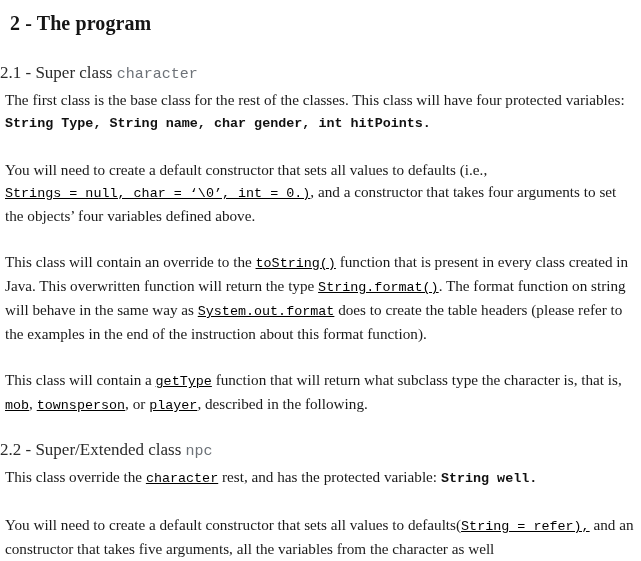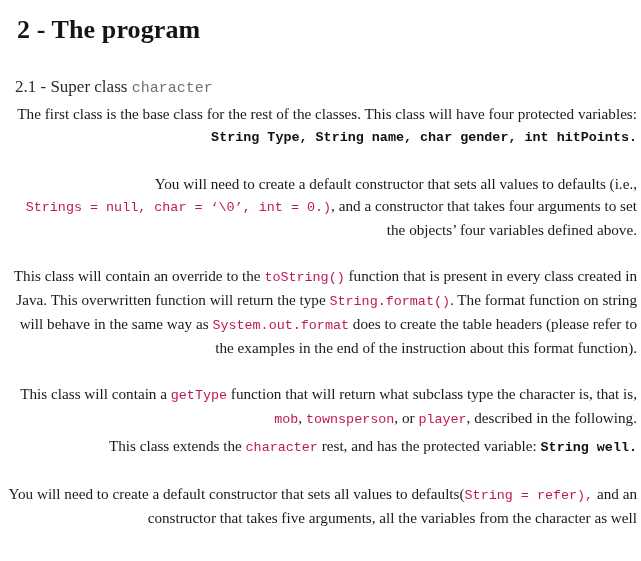--- a/index.html
+++ b/index.html
@@ -16,70 +16,71 @@
   }
   .page {
     position: relative;
     width: 641px;
     height: 561px;
     padding: 0;
     box-sizing: border-box;
   }
   .doc-title {
     font-family: "Liberation Serif", "DejaVu Serif", serif;
-    font-size: 26px;
+    font-size: 20px;
     font-weight: bold;
     color: #151515;
-    margin: 12px;
+    margin: 5px;
     padding: 6px 0 0 5px;
     line-height: 24px;
     letter-spacing: 0.1px;
   }
   .section-heading {
     font-family: "Liberation Serif", "DejaVu Serif", serif;
     font-size: 17px;
     font-weight: normal;
     color: #2b2b2b;
     margin: 0;
-    padding: 22px 0 0 15px;
+    padding: 22px 0 0 0;
     line-height: 21px;
   }
   .section-heading .code-ref {
     font-family: "Liberation Mono", "DejaVu Sans Mono", monospace;
     font-size: 15px;
     color: #6d7278;
     font-weight: normal;
   }
   p.body-text {
     font-size: 15.2px;
     line-height: 22px;
     margin: 0;
     padding: 6px 4px 0 5px;
     color: #191919;
-    text-align: right;
+    text-align: left;
   }
   p.body-text.gap {
     padding-top: 24px;
   }
   p.body-text.tight {
     padding-top: 4px;
   }
   code {
     font-family: "Liberation Mono", "DejaVu Sans Mono", monospace;
     font-size: 13.4px;
     color: #4e5256;
     font-weight: normal;
     white-space: pre;
   }
   code.bold {
     font-weight: bold;
     color: #111111;
   }
   code.dim {
-    color: #be185d;
+    color: #000000;
+    text-decoration: underline;
   }
 </style>
 </head>
 <body>
 
 <div class="page">
 
   <h1 class="doc-title">2 - The program</h1>
 
   <h2 class="section-heading">
@@ -87,18 +88,21 @@
   </h2>
 
   <p class="body-text tight"><span class="sp-inline">The first class is the base class for the rest of the classes. This class will have four protected variables: </span><code class="bold">String Type, String name, char gender, int hitPoints.</code></p>
 
   <p class="body-text gap"><span class="sp-inline">You will need to create a default constructor that sets all values to defaults (i.e., </span><code class="dim">Strings = null, char = ‘\0’, int = 0.)</code><span class="sp-inline">, and a constructor that takes four arguments to set the objects’ four variables defined above.</span></p>
 
   <p class="body-text gap"><span class="sp-inline">This class will contain an override to the </span><code class="dim">toString()</code><span class="sp-inline"> function that is present in every class created in Java. This overwritten function will return the type </span><code class="dim">String.format()</code><span class="sp-inline">. The format function on string will behave in the same way as </span><code class="dim">System.out.format</code><span class="sp-inline"> does to create the table headers (please refer to the examples in the end of the instruction about this format function).</span></p>
 
   <p class="body-text gap"><span class="sp-inline">This class will contain a </span><code class="dim">getType</code><span class="sp-inline">  function that will return what subclass type the character is, that is, </span><code class="dim">mob</code><span class="sp-inline">, </span><code class="dim">townsperson</code><span class="sp-inline">, or </span><code class="dim">player</code><span class="sp-inline">, described in the following.</span></p>
 
+  <h2 class="section-heading">
+    <span>2.2 - Super/Extended class </span><span class="code-ref">npc</span>
+  </h2>
 
-  <p class="body-text tight"><span class="sp-inline">This class extends the </span><code class="dim">character</code><span class="sp-inline">  rest, and has the protected variable: </span><code class="bold">String well.</code></p>
+  <p class="body-text tight"><span class="sp-inline">This class override the </span><code class="dim">character</code><span class="sp-inline">  rest, and has the protected variable: </span><code class="bold">String well.</code></p>
 
   <p class="body-text gap"><span class="sp-inline">You will need to create a default constructor that sets all values to defaults(</span><code class="dim">String = refer),</code><span class="sp-inline"> and an constructor that takes five arguments, all the variables from the character as well</span></p>
 
 </div>
 
 </body></html>

